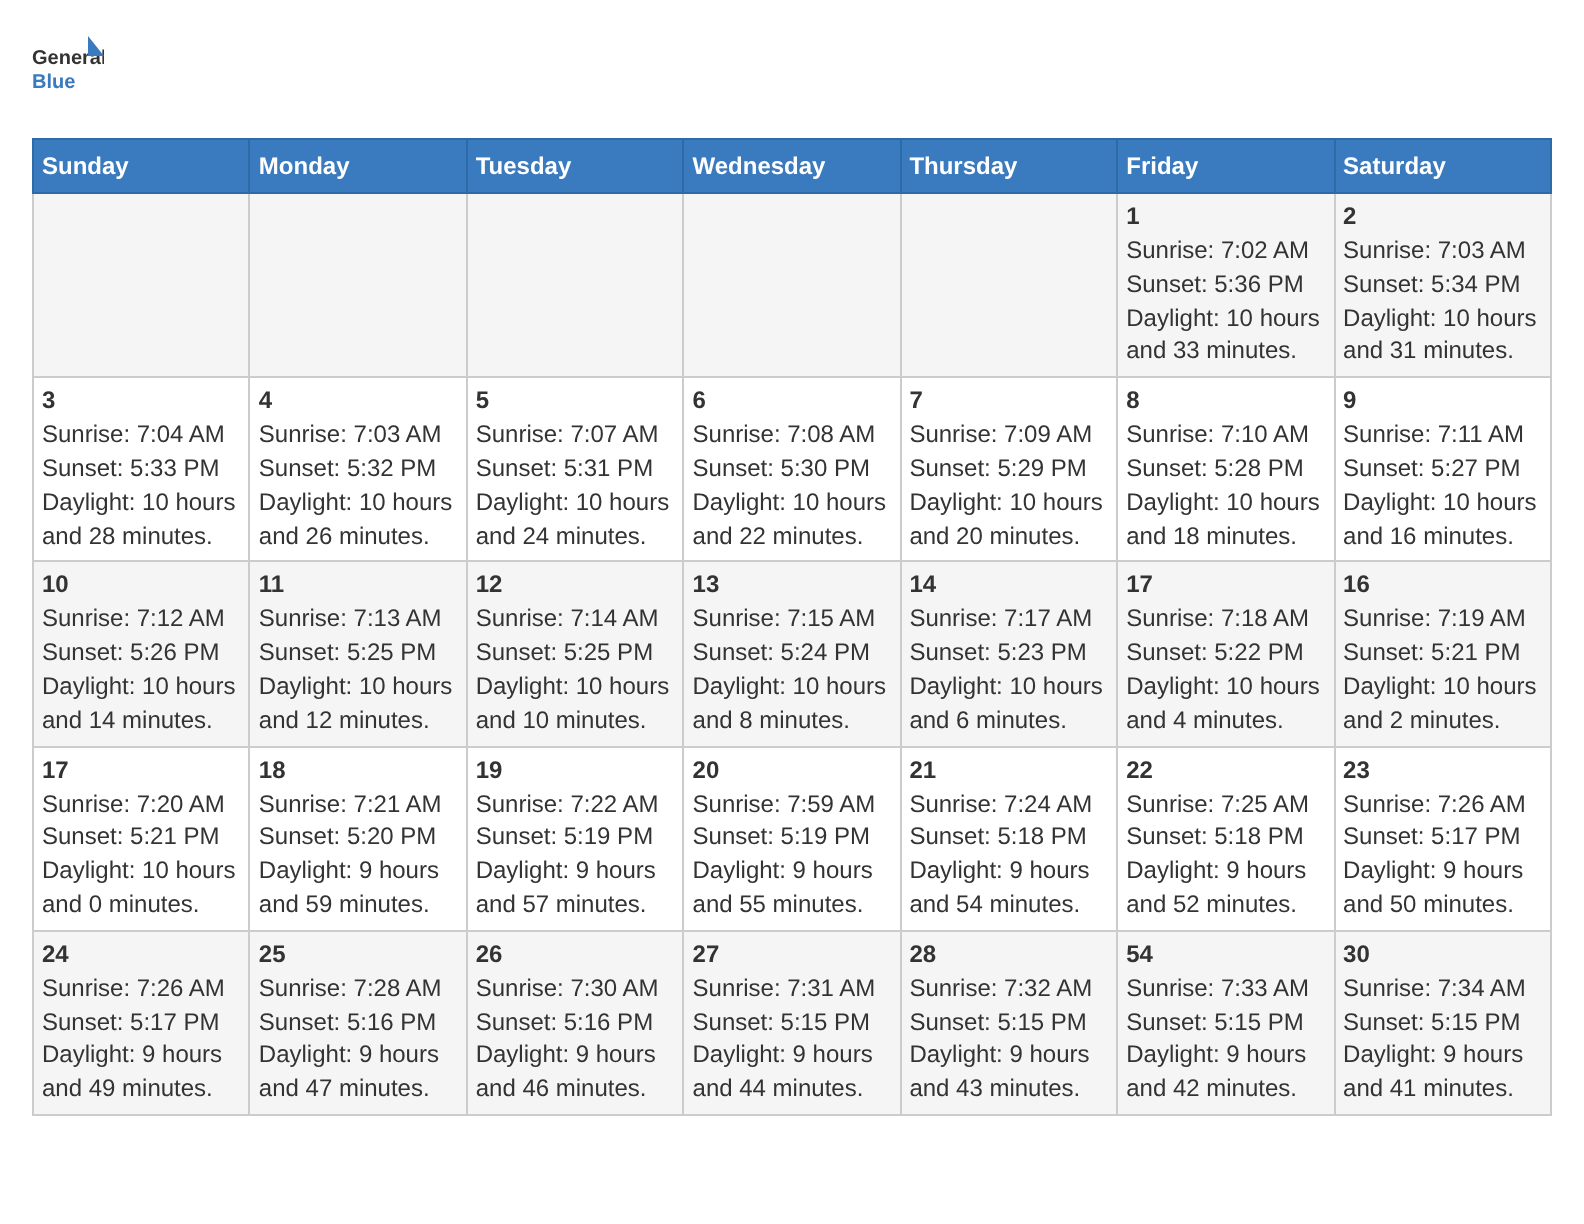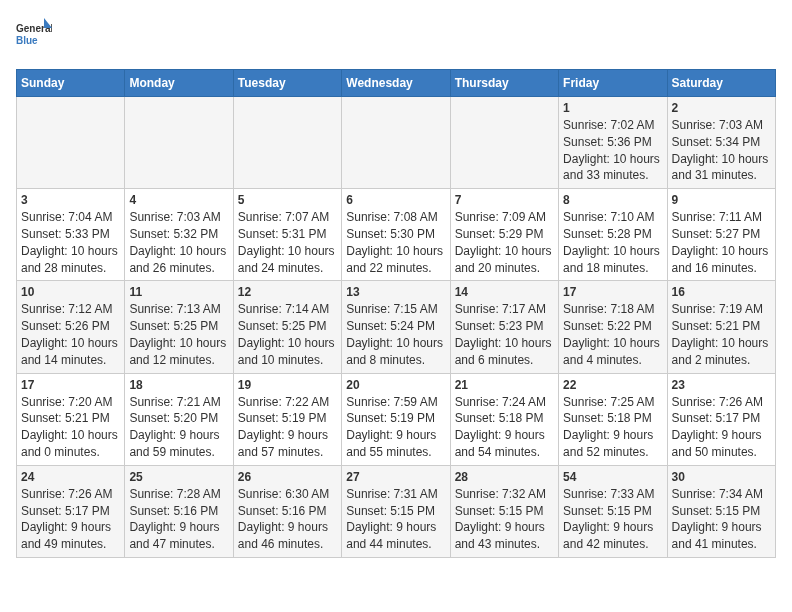--- a/index.html
+++ b/index.html
@@ -292,21 +292,21 @@
         </td>
         <td>
           <span class="day-num">25</span>
           <div class="day-info">Sunrise: 7:28 AM
 Sunset: 5:16 PM
 Daylight: 9 hours
 and 47 minutes.</div>
         </td>
         <td>
           <span class="day-num">26</span>
-          <div class="day-info">Sunrise: 6:30 AM
+          <div class="day-info">Sunrise: 7:30 AM
 Sunset: 5:16 PM
 Daylight: 9 hours
 and 46 minutes.</div>
         </td>
         <td>
           <span class="day-num">27</span>
           <div class="day-info">Sunrise: 7:31 AM
 Sunset: 5:15 PM
 Daylight: 9 hours
 and 44 minutes.</div>

